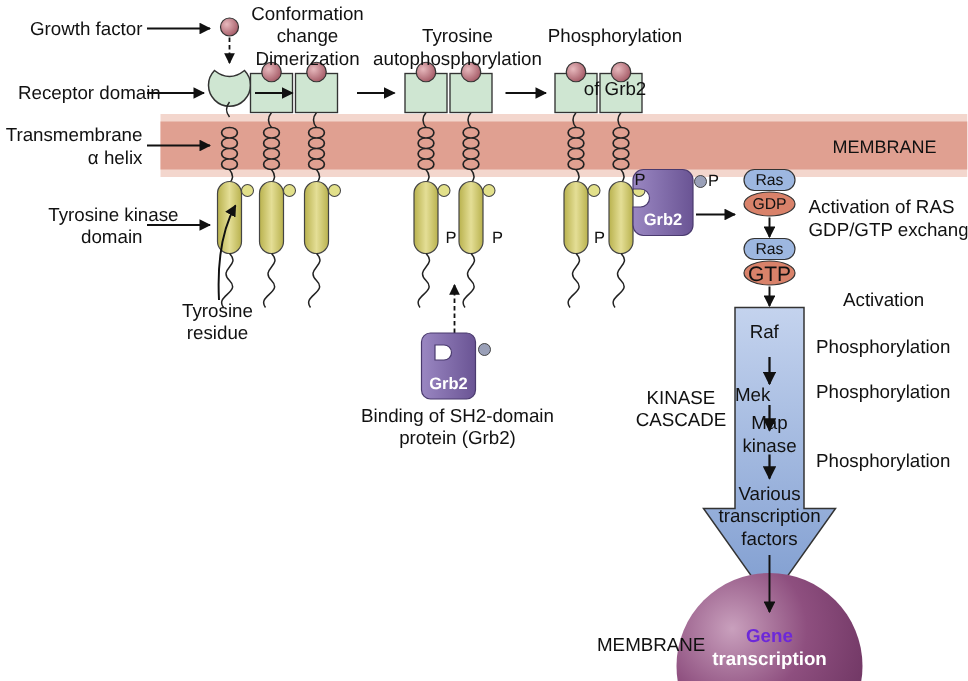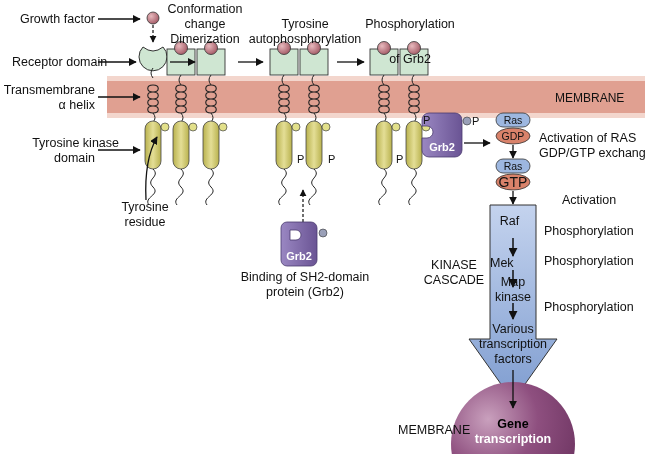--- a/index.html
+++ b/index.html
@@ -190,14 +190,14 @@
 <div class="lbl c" style="left:470px;top:322px;width:86px;text-align:center;">Various</div>
 <div class="lbl c" style="left:470px;top:337px;width:86px;">transcription</div>
 <div class="lbl c" style="left:470px;top:352px;width:86px;">factors</div>
 <div class="lbl" style="left:544px;top:224px;">Phosphorylation</div>
 <div class="lbl" style="left:544px;top:254px;">Phosphorylation</div>
 <div class="lbl" style="left:544px;top:300px;">Phosphorylation</div>
 <div class="lbl c" style="left:418px;top:258px;width:72px;">KINASE</div>
 <div class="lbl c" style="left:418px;top:273px;width:72px;">CASCADE</div>
 
 <div class="lbl" style="left:398px;top:423px;">MEMBRANE</div>
-<div class="lbl c" style="left:460px;top:417px;width:106px;color:#000000;font-weight:bold;">Gene</div>
+<div class="lbl c" style="left:460px;top:417px;width:106px;color:#6d28d9;font-weight:bold;">Gene</div>
 <div class="lbl c" style="left:460px;top:432px;width:106px;color:#fff;font-weight:bold;">transcription</div>
 
 </body></html>

